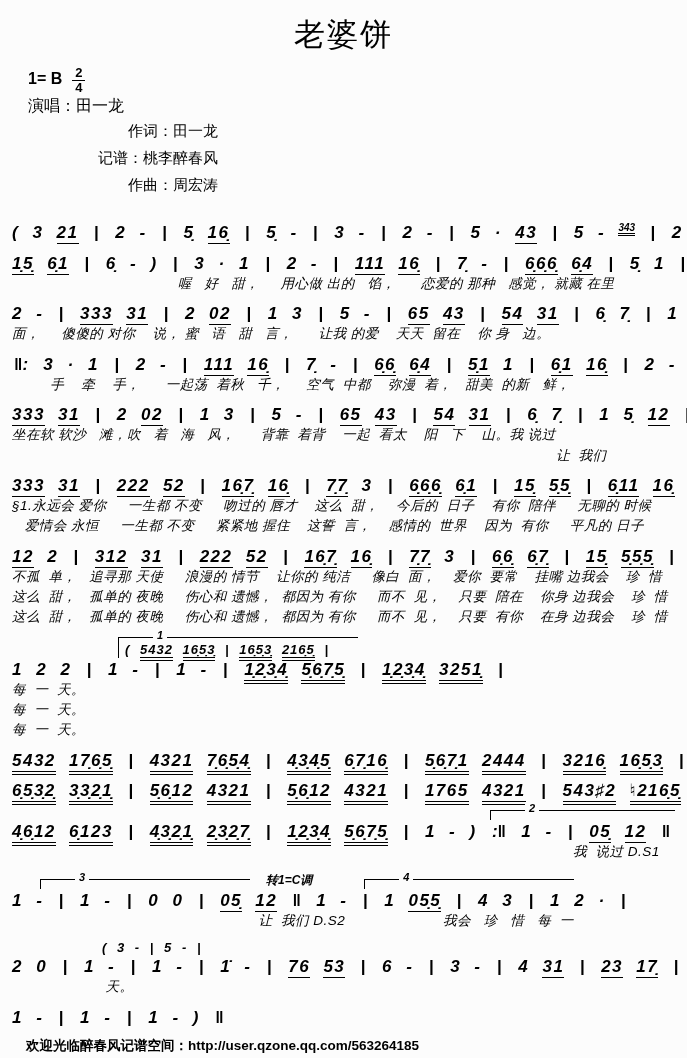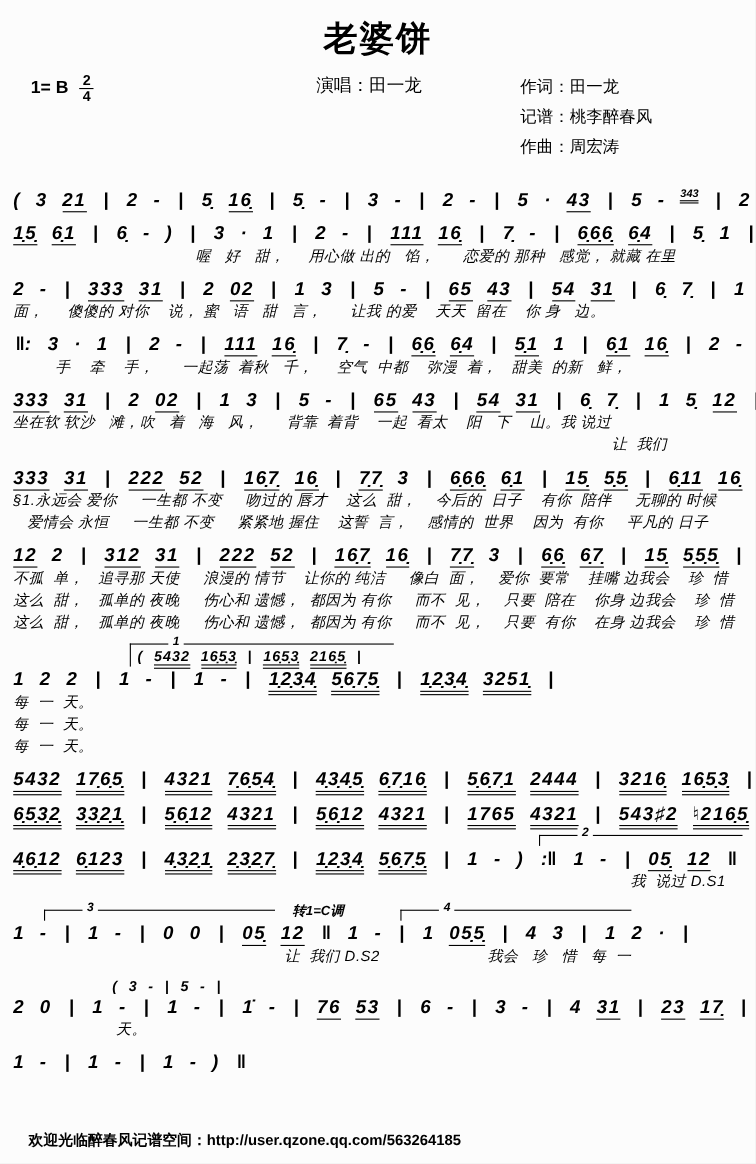--- a/index.html
+++ b/index.html
@@ -5,30 +5,30 @@
   * { margin:0; padding:0; box-sizing:border-box; }
   html,body { background:#e8e8e8; }
   .page {
     width:687px; height:1058px; background:#fcfcfc; color:#000;
     font-family:"Liberation Sans","DejaVu Sans",sans-serif;
     overflow:hidden; position:relative; margin:0 auto;
     display:flex; flex-direction:column; padding:8px 0 0 0;
   }
   
   .title {
-    text-align:center; font-size:31px; font-weight:bold; letter-spacing:2px;
+    text-align:center; font-size:31px; font-weight:normal; letter-spacing:2px;
     font-family:"Liberation Serif","DejaVu Serif",serif; margin-top:6px;
   }
-  .meta { display:flex; align-items:flex-start; padding:10px 24px 0 28px; }
+  .meta { display:flex; align-items:flex-start; padding:10px 24px 0 28px;flex-direction:column; }
   .key-sig { font-size:16px; font-weight:bold; white-space:nowrap; width:170px; }
   .frac { display:inline-flex; flex-direction:column; text-align:center;
           font-size:13px; line-height:1.05; vertical-align:middle; margin-left:10px; }
   .frac .num { border-bottom:1.5px solid #000; padding:0 3px; }
   .singer { flex:1; text-align:center; font-size:16px; padding-top:2px;font-family:Liberation Mono, monospace; }
-  .credits { width:190px; font-size:15px; line-height:1.8; text-align:left; }
+  .credits { width:190px; font-size:15px; line-height:1.8; text-align:right; }
   
   #score { margin:24px 6px 0 12px; flex:1;font-style:italic; }
   .system { margin-bottom:9px; }
   .notes {
     font-size:17px; font-weight:bold; white-space:nowrap;
     letter-spacing:1.5px; word-spacing:7px; line-height:1.25;
   }
   .notes .n  { padding-bottom:1px; }
   .notes .b1 { border-bottom:1.8px solid #000; }
   .notes .b2 { border-bottom:4px double #000; }

